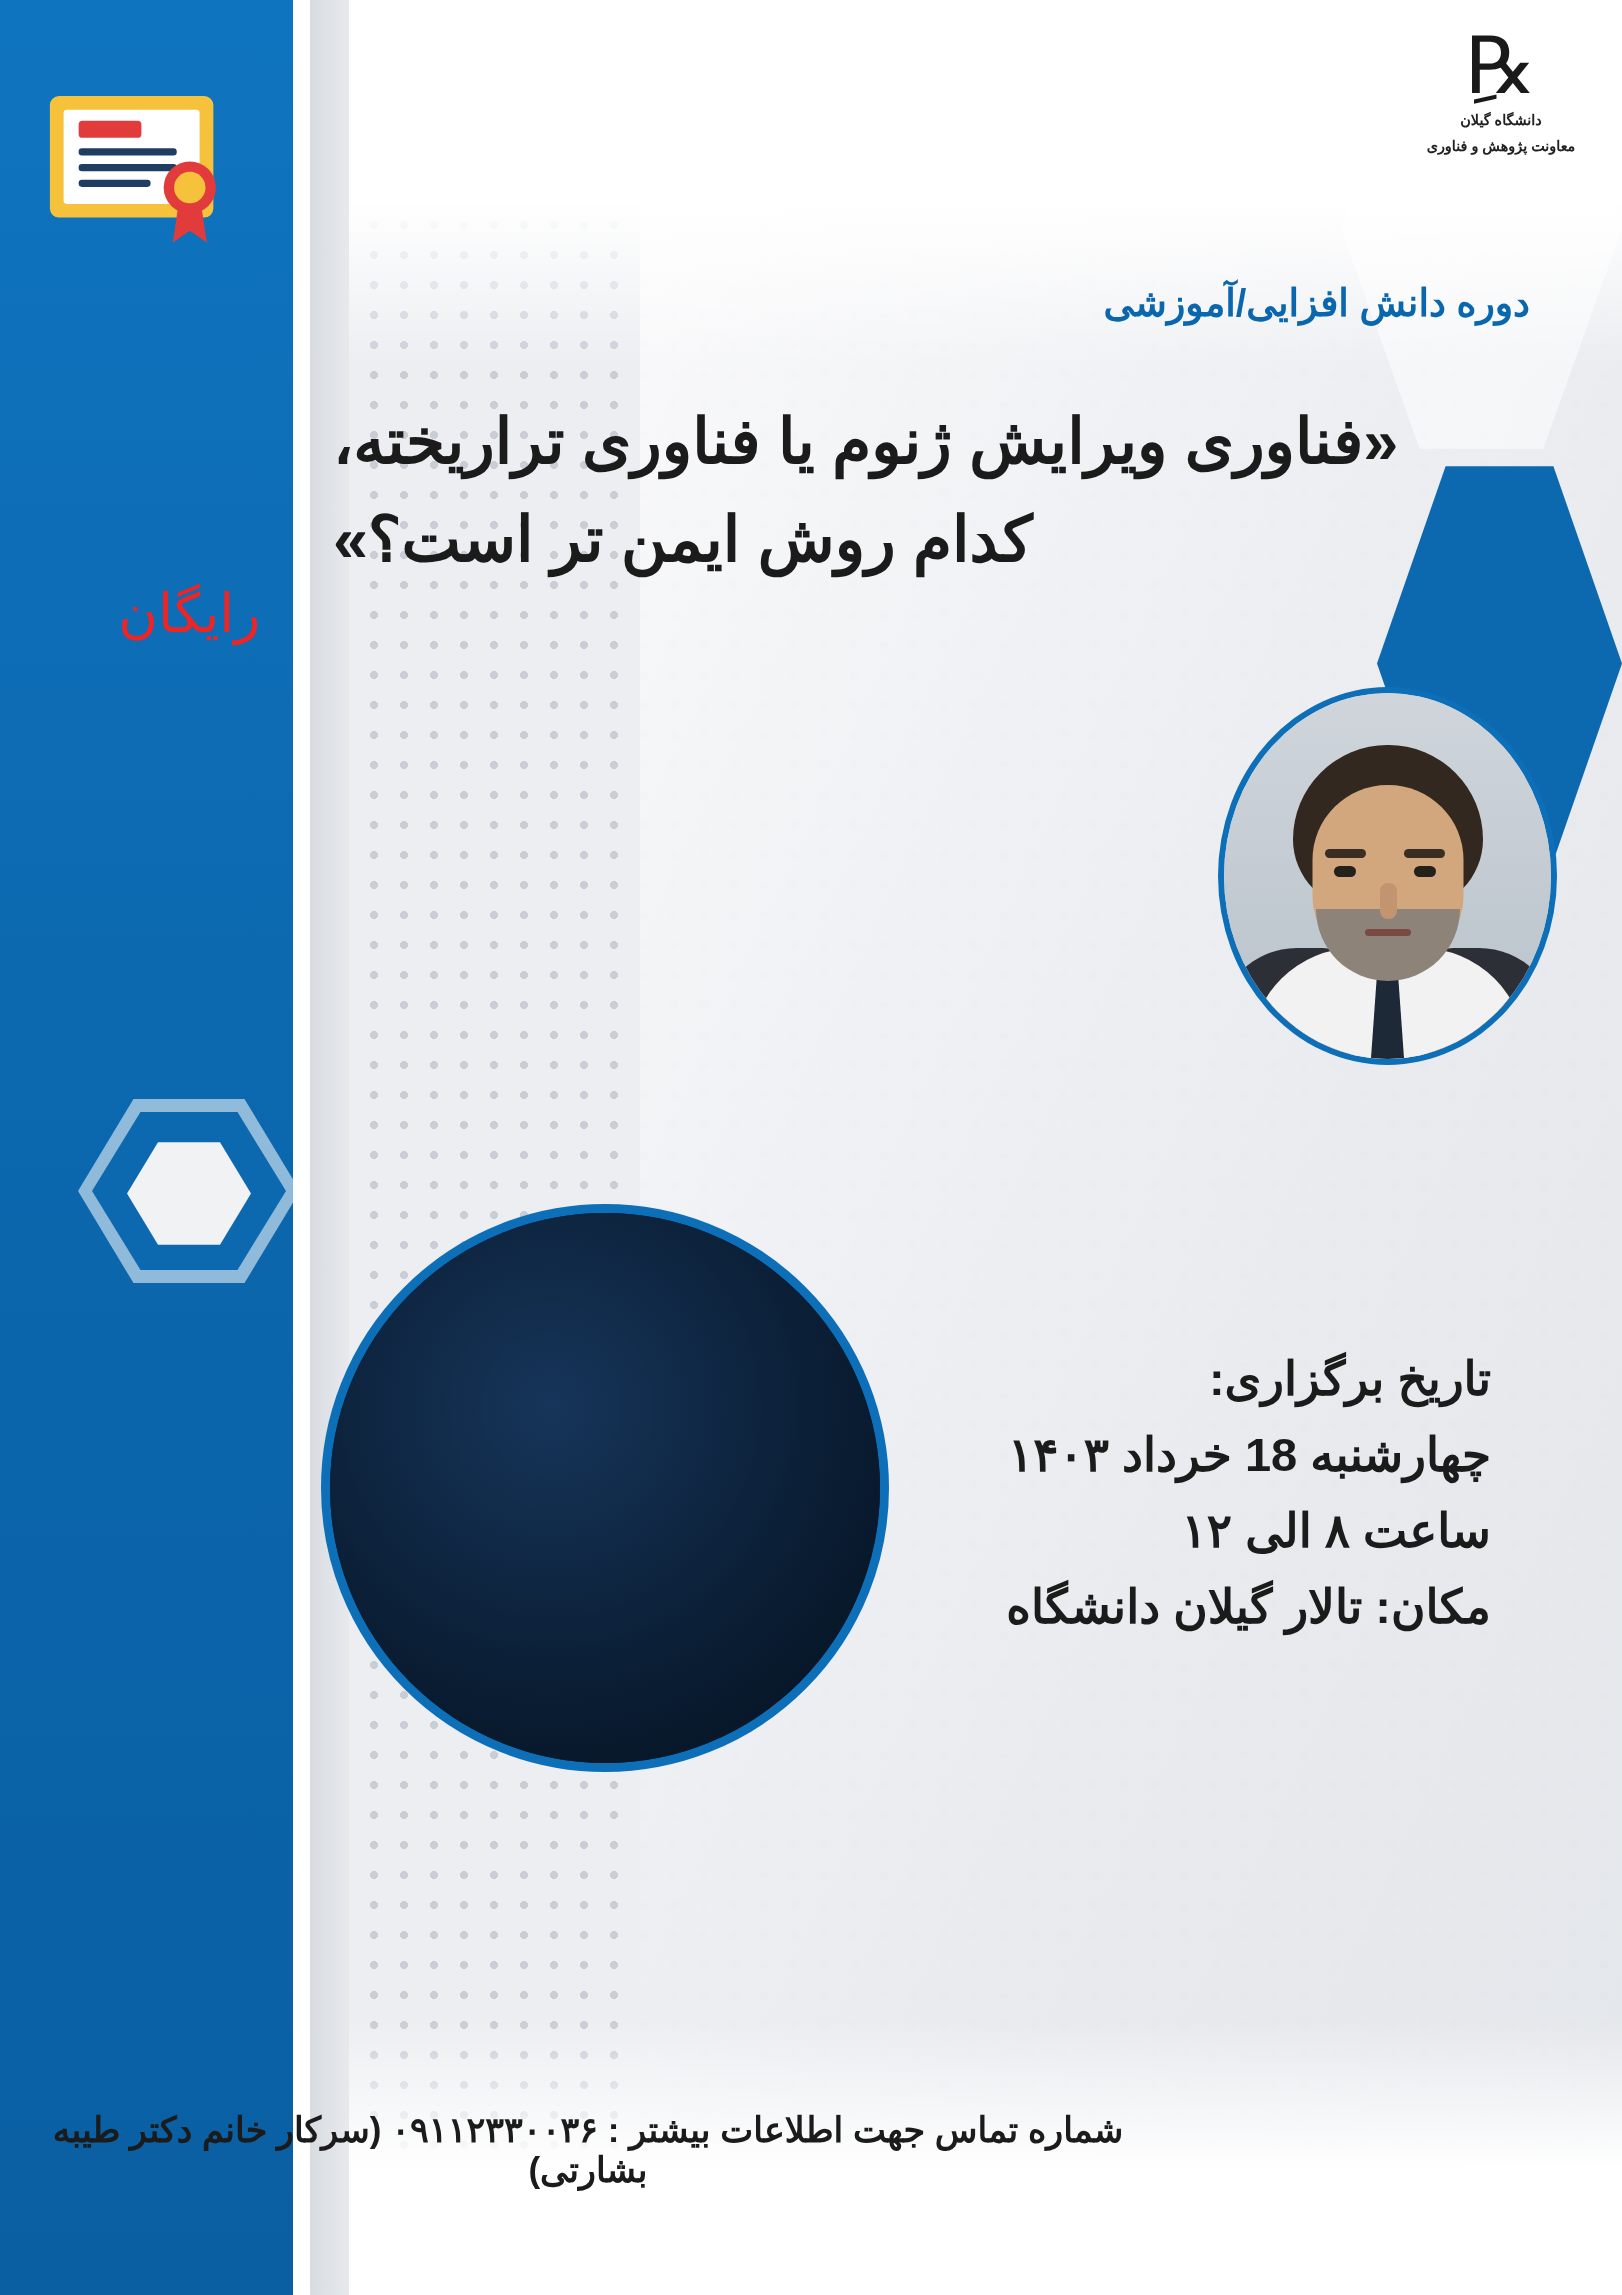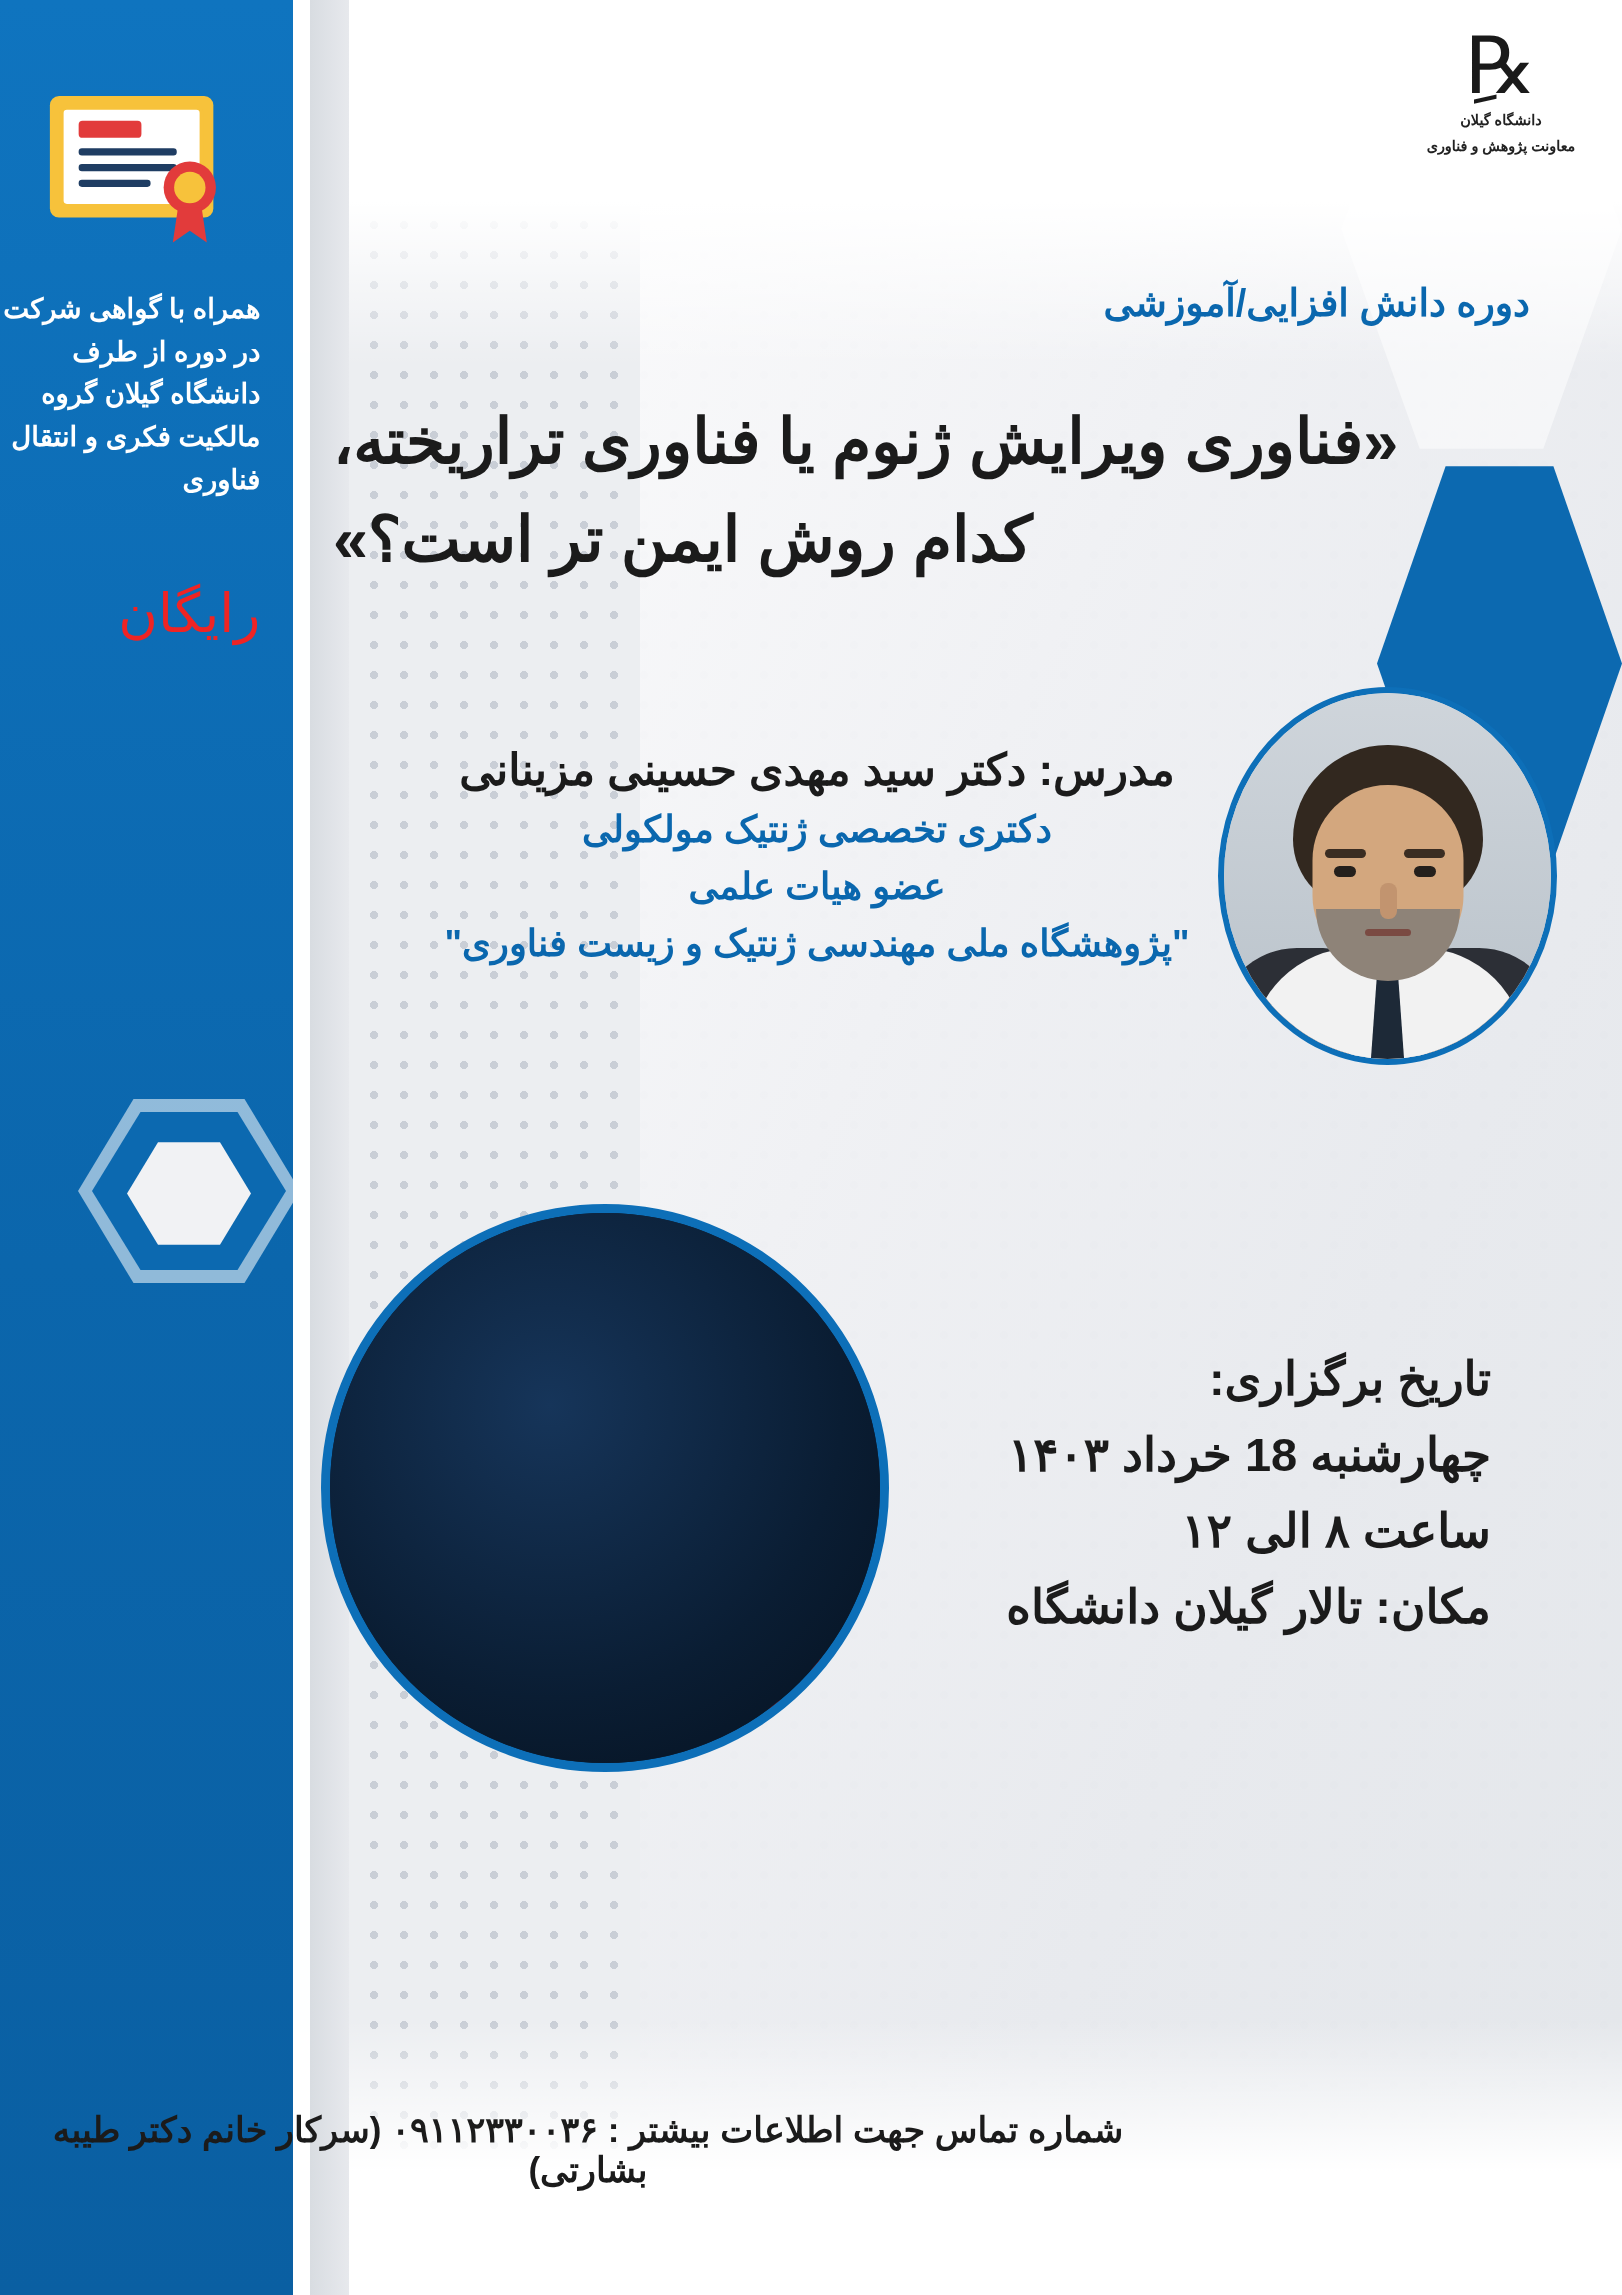--- a/index.html
+++ b/index.html
@@ -437,21 +437,20 @@
       <rect x="62" y="64" width="96" height="26" rx="6" fill="#e23b3b"></rect>
       <rect x="62" y="106" width="150" height="11" rx="5" fill="#1f3d63"></rect>
       <rect x="62" y="130" width="150" height="11" rx="5" fill="#1f3d63"></rect>
       <rect x="62" y="154" width="110" height="11" rx="5" fill="#1f3d63"></rect>
       <circle cx="232" cy="166" r="40" fill="#e23b3b"></circle>
       <circle cx="232" cy="166" r="24" fill="#f7c23b"></circle>
       <path d="M214 196 L206 250 L232 232 L258 250 L250 196 Z" fill="#e23b3b"></path>
     </svg>
   </div>
 
-  <div class="cert-note">همراه با گواهی شرکت در دوره از طرف دانشگاه گیلان گروه مالکیت فکری و انتقال فناوری</div>
   <div class="free-badge">رایگان</div>
 
   <div class="uni-logo">
     <div class="mark">℞ِ</div>
     <div class="cap1">دانشگاه گیلان</div>
     <div class="cap2">معاونت پژوهش و فناوری</div>
   </div>
 
   <div class="course-label">دوره دانش افزایی/آموزشی</div>
 
@@ -470,26 +469,20 @@
     <div class="face"></div>
     <div class="beard"></div>
     <div class="brow-l"></div>
     <div class="brow-r"></div>
     <div class="eye-l"></div>
     <div class="eye-r"></div>
     <div class="nose"></div>
     <div class="mouth"></div>
   </div>
 
-  <div class="speaker-block">
-    <div class="speaker-name">مدرس: دکتر سید مهدی حسینی مزینانی</div>
-    <div class="speaker-line">دکتری تخصصی ژنتیک مولکولی</div>
-    <div class="speaker-line">عضو هیات علمی</div>
-    <div class="speaker-line">"پژوهشگاه ملی مهندسی ژنتیک و زیست فناوری"</div>
-  </div>
 
   <div class="dna-circle">
     <div class="dna-bg"></div>
     <svg viewBox="0 0 840 840" width="550" height="550" aria-hidden="true">
       <g stroke="#9fc3e6" stroke-width="34" fill="none" stroke-linecap="round" opacity="0.95">
         <path d="M300 60 C 470 180, 470 300, 300 420 C 130 540, 130 660, 300 790"></path>
         <path d="M545 60 C 375 180, 375 300, 545 420 C 715 540, 715 660, 545 790"></path>
       </g>
       <g stroke="#dfe9f3" stroke-width="20" stroke-linecap="round" opacity="0.95">
         <line x1="318" y1="110" x2="528" y2="110"></line>

